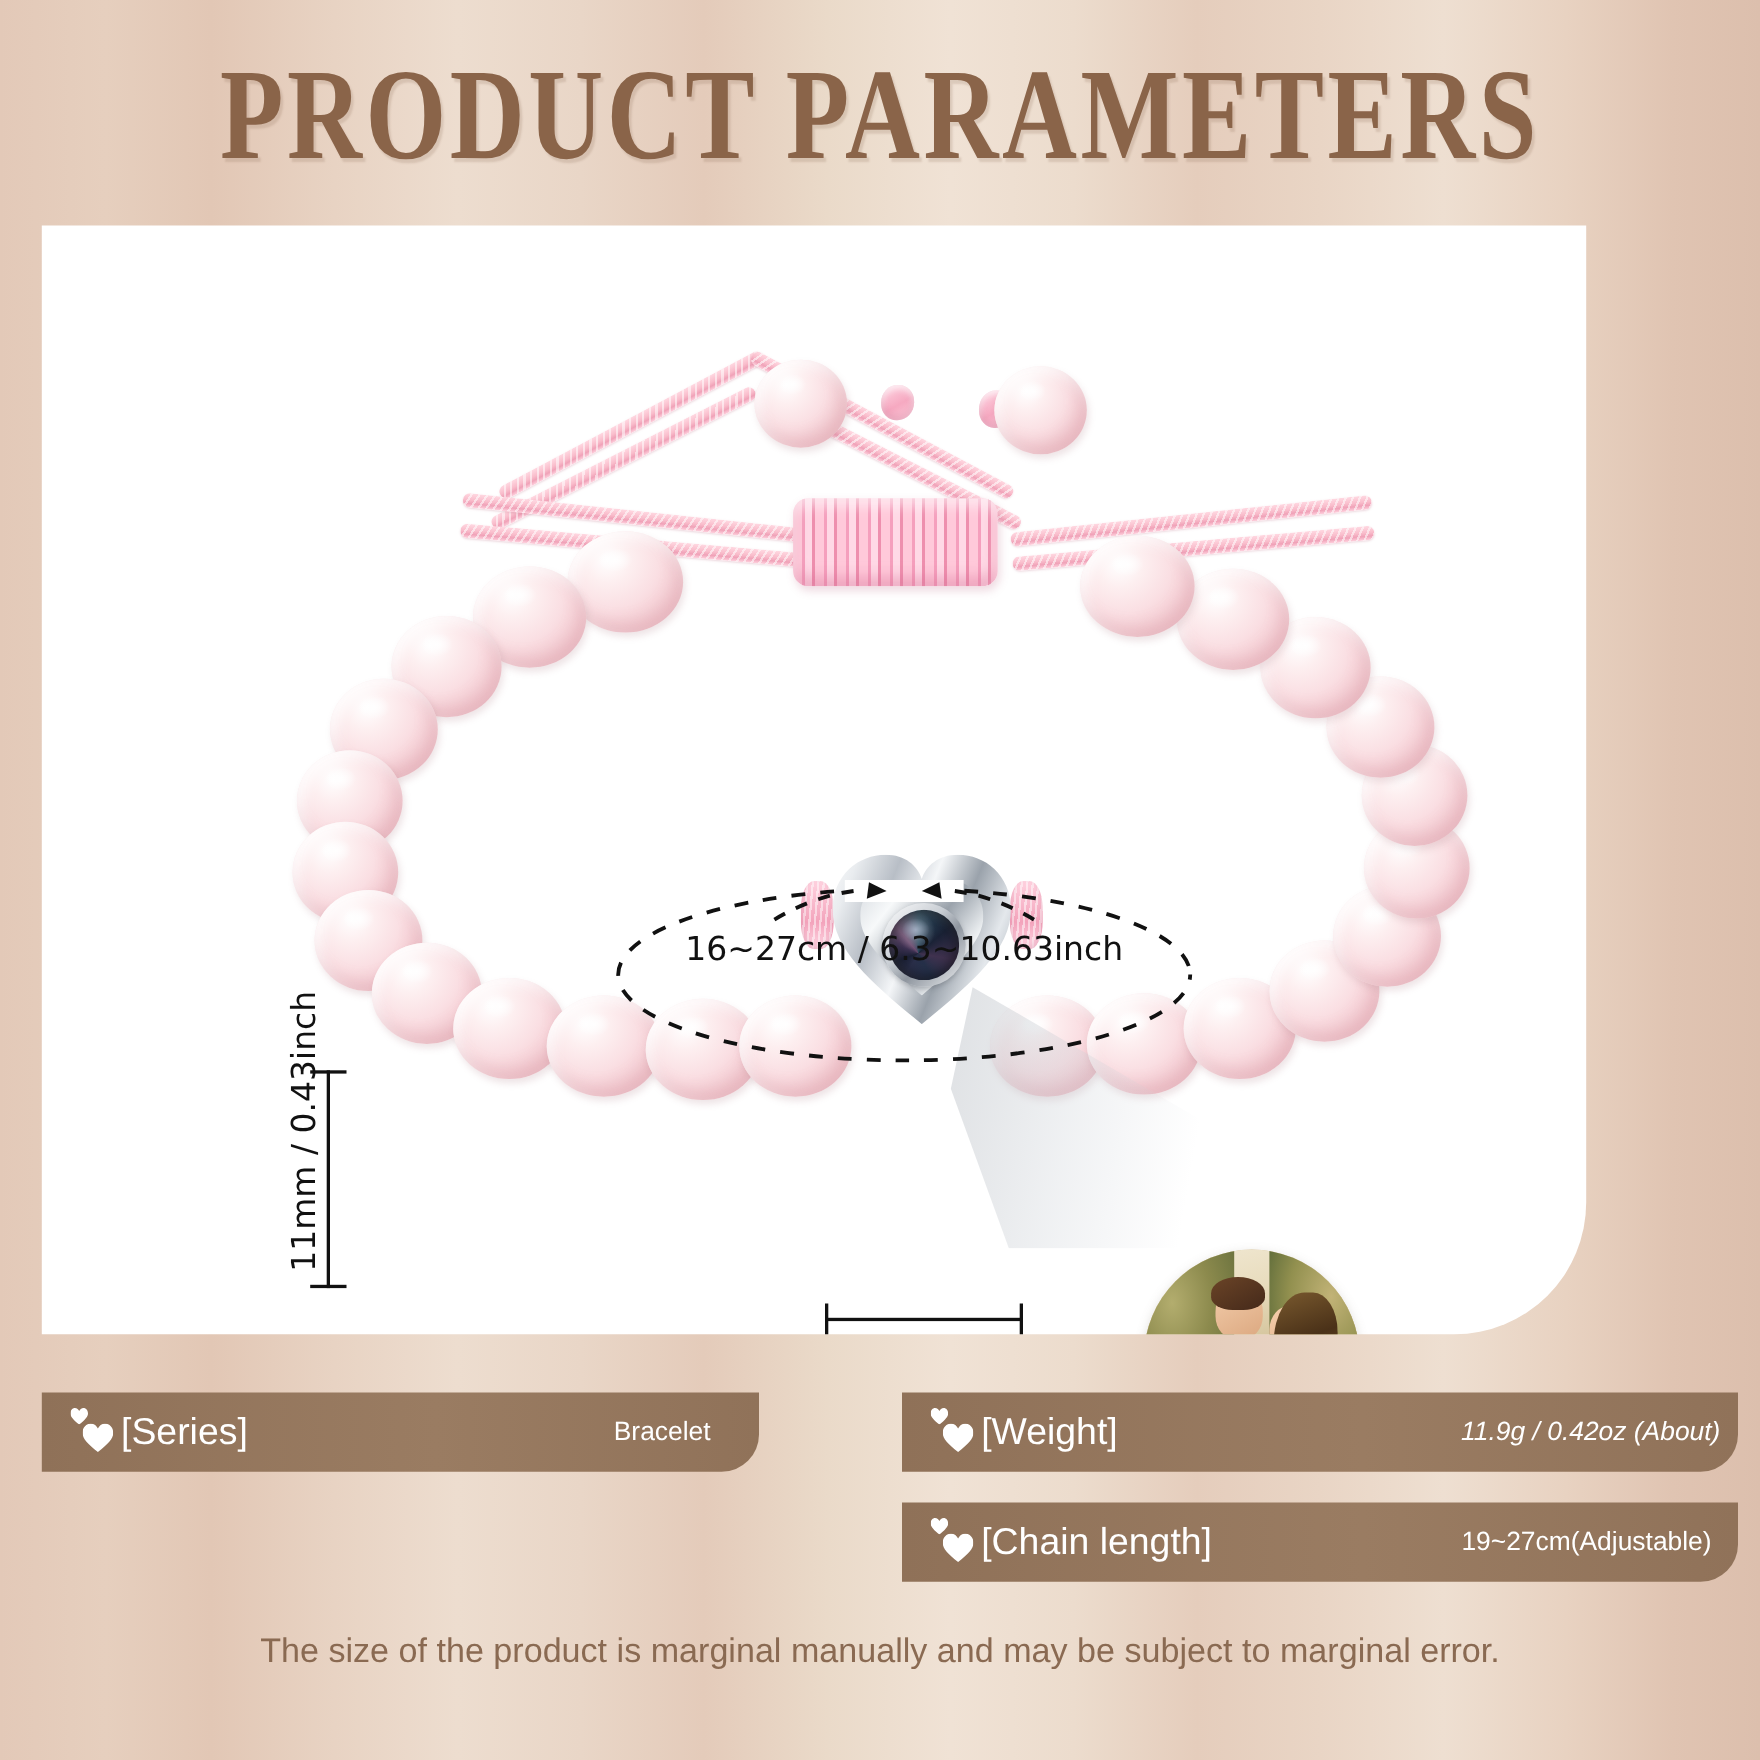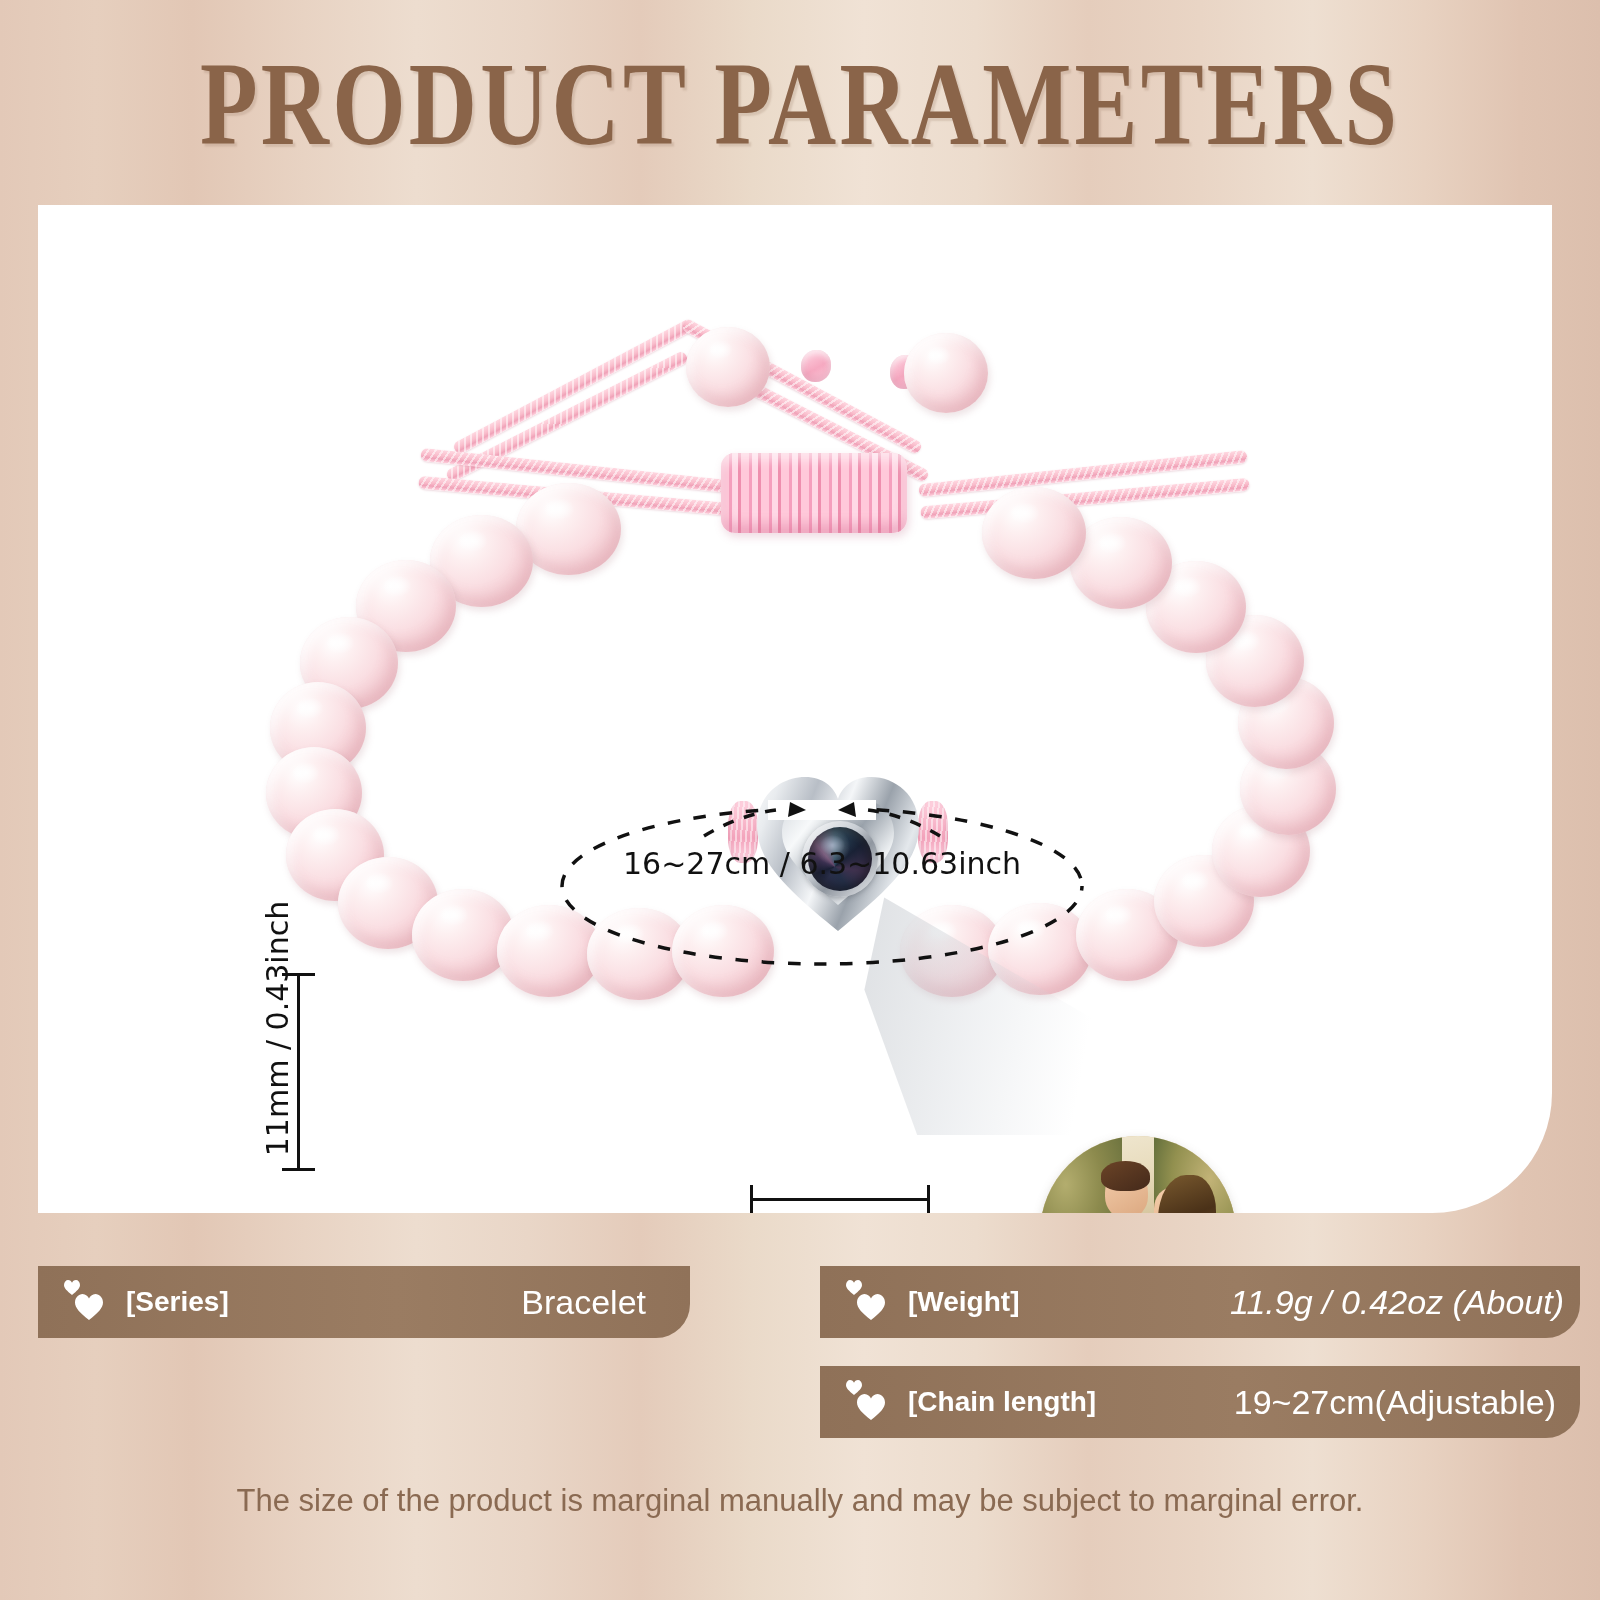--- a/index.html
+++ b/index.html
@@ -28,21 +28,21 @@
     letter-spacing:4px;
     color:#8a6449;
     transform:scaleX(0.80);
     transform-origin:center;
     white-space:nowrap;
     text-shadow:3px 3px 2px rgba(130,95,70,0.18);
   }
 
   
   .card{
-    position:absolute; left:38px; top:205px; width:1514px; height:1008px;
+    position:absolute; left:38px; top:205px; width:1404px; height:1008px;
     background:#ffffff;
     border-radius:0 0 120px 0;
     overflow:hidden;
   }
 
   
   .stage{ position:absolute; inset:0; }
 
   
   .bead{
@@ -207,22 +207,22 @@
   .hearts{ position:relative; width:46px; height:44px; margin-left:26px; flex:0 0 auto; }
   .heart-sm, .heart-lg{ position:absolute; background:#ffffff; }
   .heart-sm{
     left:0; top:0; width:16px; height:15px;
     clip-path:path("M8 15 C 3 11, 0 8, 0 5 C 0 2, 2 0, 4 0 C 6 0, 7.4 1.4, 8 2.8 C 8.6 1.4, 10 0, 12 0 C 14 0, 16 2, 16 5 C 16 8, 13 11, 8 15 Z");
   }
   .heart-lg{
     left:11px; top:14px; width:28px; height:26px;
     clip-path:path("M14 26 C 5 19, 0 14, 0 8.5 C 0 3.6, 3.6 0, 7.6 0 C 10.6 0, 12.9 2.2, 14 4.6 C 15.1 2.2, 17.4 0, 20.4 0 C 24.4 0, 28 3.6, 28 8.5 C 28 14, 23 19, 14 26 Z");
   }
-  .plabel{ font-size:28px; margin-left:16px; white-space:nowrap;font-weight:bold; }
-  .pvalue{ font-size:34px; white-space:nowrap; margin-left:auto; }
+  .plabel{ font-size:34px; white-space:nowrap; }
+  .pvalue{ font-size:24px; white-space:nowrap; margin-left:auto; }
   .pbox.left .pvalue{ margin-right:44px; }
   .pbox.right .pvalue{ margin-right:24px; }
   .pbox.right.weight .pvalue{ margin-right:16px;font-style:italic; }
 
   .footer{
     position:absolute; left:0; top:1483px; width:1600px; text-align:center;
     font-size:31px; color:#8a6a52; font-family:"Liberation Sans", sans-serif;
   }
 </style>
 </head>

